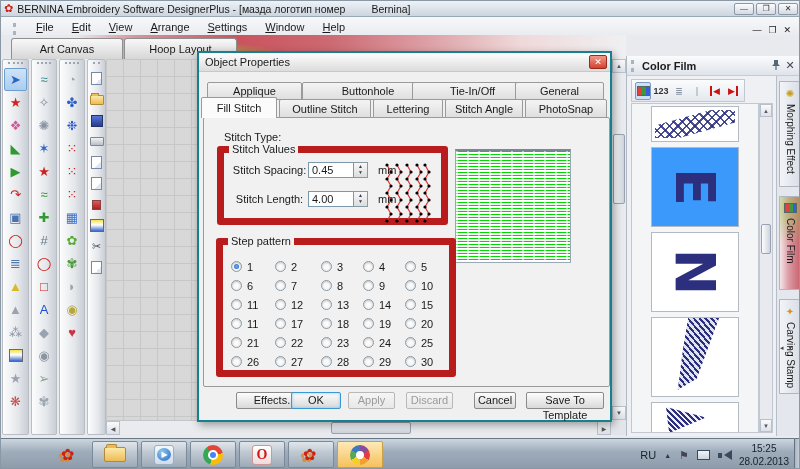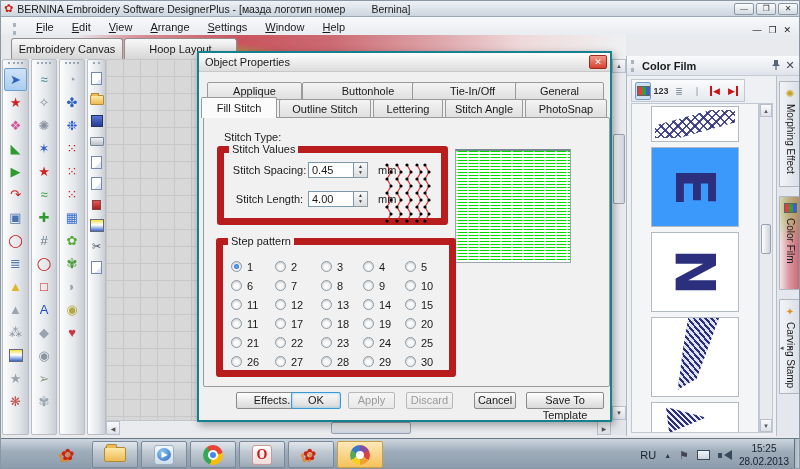--- a/index.html
+++ b/index.html
@@ -246,21 +246,21 @@
     </div>
   <span class="mdi-controls">
     <span>—</span>
     <span>❐</span>
     <span>✕</span>
   </span>
 </div>
 
 <div class="tabbar">
 
-    <div class="ctab">Embroidery Canvas</div>
+<div class="ctab">Art Canvas</div>
     <div class="ctab">Hoop Layout</div>
   </div>
 
 <div class="tcol tcol1">
   <div class="grip"></div>
   <div>
 
   <div class="ticon sel">
         <span class="tglyph" style="color: rgb(47, 98, 196);">➤</span>
       </div>

